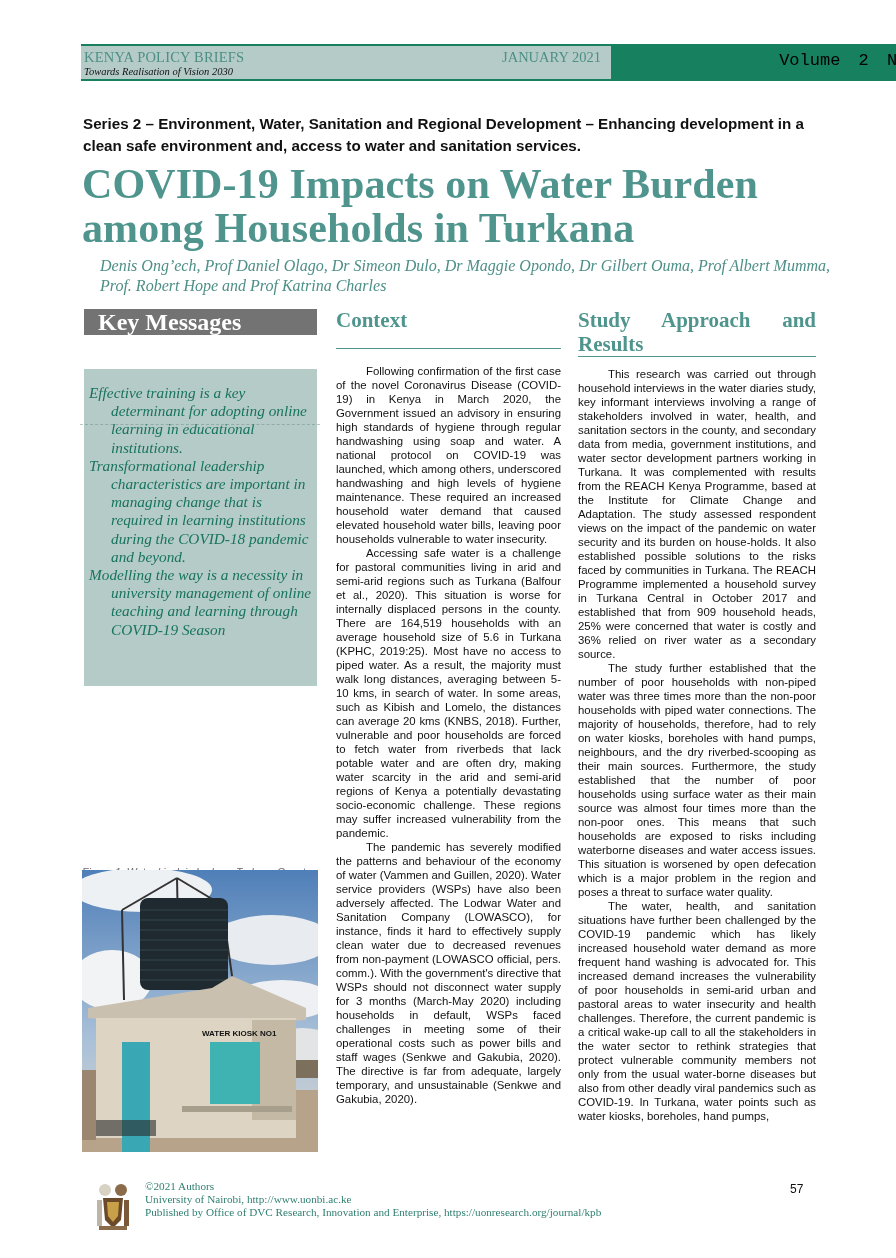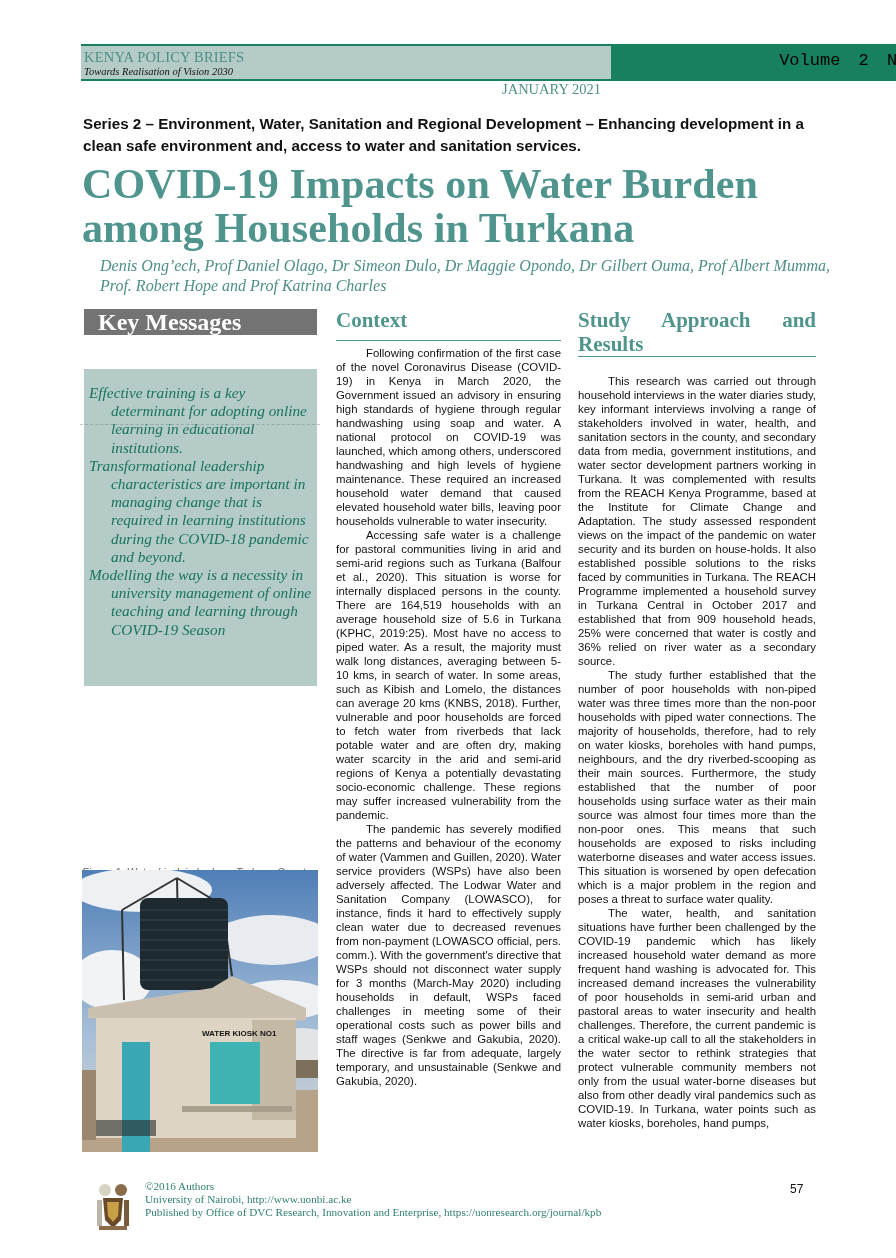--- a/index.html
+++ b/index.html
@@ -9,21 +9,21 @@
   
   .hdr { position: absolute; left: 81px; top: 44px; width: 870px; height: 37px;
          border-top: 2px solid #16805f; border-bottom: 2px solid #16805f; }
   .hdr-left { position: absolute; left: 0; top: 0; width: 530px; height: 100%; background: #b5cbc7; }
   .hdr-right { position: absolute; left: 530px; top: 0; right: 0; height: 100%; background: #16805f; }
   .journal { position: absolute; left: 3px; top: 3px; font-family: "Liberation Serif", serif;
              font-size: 14.5px; color: #4d8f87; letter-spacing: 0.2px; }
   .tagline { position: absolute; left: 3px; top: 20px; font-family: "Liberation Serif", serif;
              font-style: italic; font-size: 10.5px; color: #111; }
   .date { position: absolute; right: 10px; top: 3px; font-family: "Liberation Serif", serif;
-          font-size: 14.5px; color: #4d8f87; margin-top: 32px; }
+          font-size: 14.5px; color: #4d8f87; }
   .volume { position: absolute; right: 5px; top: 5px; font-family: Liberation Mono, monospace;
             font-size: 17px; color: #000000; word-spacing: 8px; }
 
   .series { position: absolute; left: 83px; top: 113px; width: 740px; font-weight: bold;
             font-size: 15.2px; line-height: 22px; color: #111; }
   .title { position: absolute; left: 82px; top: 162px; width: 740px; font-family: "Liberation Serif", serif;
            font-size: 42px; line-height: 44px; color: #4f958d; letter-spacing: 0.1px; }
   .authors { position: absolute; left: 100px; top: 256px; width: 740px; font-family: "Liberation Serif", serif;
              font-style: italic; font-size: 16px; line-height: 20px; color: #4d8f87; }
 
@@ -40,23 +40,23 @@
   .fig-cap { position: absolute; left: 82px; top: 866px; width: 236px; font-style: italic;
              font-size: 10.6px; line-height: 13px; color: #6a6a6a; }
   .photo { position: absolute; left: 82px; top: 870px; width: 236px; height: 282px; overflow: hidden; }
 
   
   .col { position: absolute; font-size: 11.4px; line-height: 14px; text-align: justify; color: #111; }
   .col p { text-indent: 30px; }
   .col-head { font-family: "Liberation Serif", serif; font-weight: bold; color: #4f958d;
               font-size: 21px; line-height: 24px; border-bottom: 1px solid #4f958d; }
   .ctx { left: 336px; top: 308px; width: 225px; }
-  .ctx .col-head { margin-bottom: 5px; padding-bottom: 8px; }
+  .ctx .col-head { margin-bottom: 15px; padding-bottom: 16px; }
   .sa { left: 578px; top: 308px; width: 238px; }
-  .sa .col-head { margin-bottom: 17px; }
+  .sa .col-head { margin-bottom: 10px; }
 
   
   .foot-logo { position: absolute; left: 93px; top: 1180px; width: 40px; height: 52px; }
   .foot-text { position: absolute; left: 145px; top: 1180px; font-family: "Liberation Serif", serif;
                font-size: 11.2px; line-height: 13.2px; color: #2f7f71; }
   .pagenum { position: absolute; left: 790px; top: 1182px; font-size: 12px; color: #111; }
 </style>
 </head>
 <body>
 
@@ -158,17 +158,17 @@
     <circle cx="12" cy="10" r="6" fill="#d8d2c4"></circle>
     <circle cx="28" cy="10" r="6" fill="#8a6b4a"></circle>
     <path d="M10 18 L30 18 L28 40 L20 48 L12 40 Z" fill="#6b4a2a"></path>
     <path d="M14 22 L26 22 L25 36 L20 42 L15 36 Z" fill="#c8a048"></path>
     <rect x="4" y="20" width="5" height="26" fill="#bdb6a8"></rect>
     <rect x="31" y="20" width="5" height="26" fill="#7a5a3a"></rect>
     <rect x="6" y="46" width="28" height="4" fill="#8a6b4a"></rect>
   </svg>
 </div>
 <div class="foot-text">
-  <div>©2016 Authors</div>
+  <div>©2021 Authors</div>
   <div>University of Nairobi, http://www.uonbi.ac.ke</div>
   <div>Published by Office of DVC Research, Innovation and Enterprise,  https://uonresearch.org/journal/kpb</div>
 </div>
 <div class="pagenum">57</div>
 
 </body></html>

